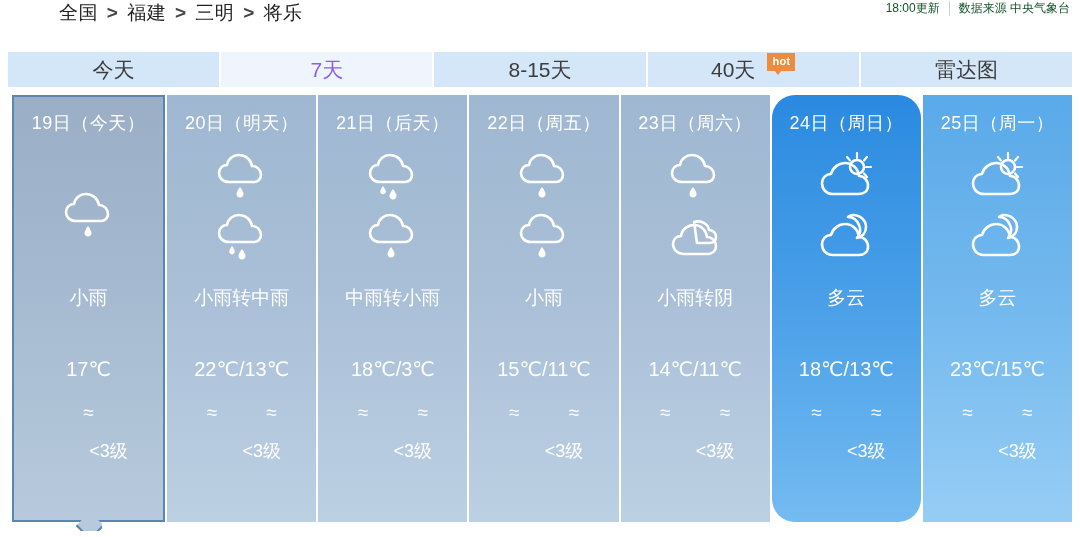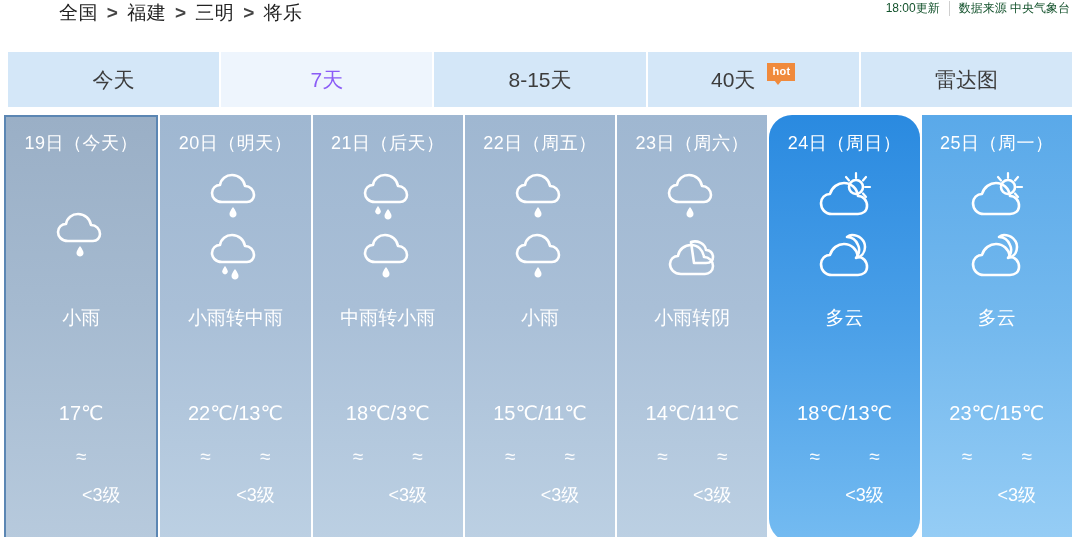--- a/index.html
+++ b/index.html
@@ -46,21 +46,21 @@
     display: inline-block;
     width: 1px;
     height: 15px;
     background: #cfcfcf;
     margin: 0 9px;
   }
 
   
   .tabs {
     display: flex;
-    height: 55px;
+    height: 35px;
     gap: 2px;
     padding: 0 8px;
     box-sizing: border-box;
   }
   .tab {
     flex: 1;
     background: #d4e7f8;
     display: flex;
     align-items: center;
     justify-content: center;
@@ -96,21 +96,21 @@
     height: 0;
     border-left: 4px solid transparent;
     border-right: 4px solid transparent;
     border-top: 5px solid #f08a3c;
   }
 
   
   .cards {
     display: flex;
     gap: 2px;
-    padding: 8px 8px 0 4px;
+    padding: 8px 8px 0 12px;
     box-sizing: border-box;
     height: 435px;
   }
   .card {
     flex: 1;
     position: relative;
     background: linear-gradient(to bottom, #9fb7d1 0%, #a9bfd7 45%, #bcd0e3 100%);
     display: flex;
     flex-direction: column;
     align-items: center;
@@ -180,21 +180,21 @@
   .wicon + .wicon {
     margin-top: 4px;
   }
   .cond {
     font-size: 19px;
     margin-top: 8px;
     white-space: nowrap;
   }
   .temp {
     font-size: 20px;
-    margin-top: 70px;
+    margin-top: 46px;
     white-space: nowrap;
     text-align: right;
   }
   .wind-icons {
     margin-top: 22px;
     font-size: 19px;
     letter-spacing: 22px;
     padding-left: 22px;
     line-height: 1;
     opacity: 0.95;

